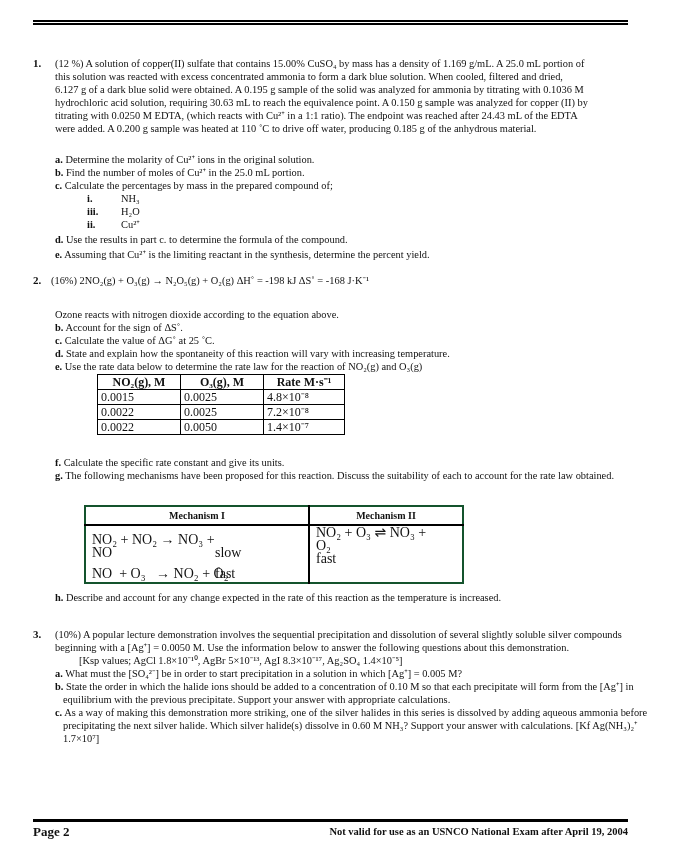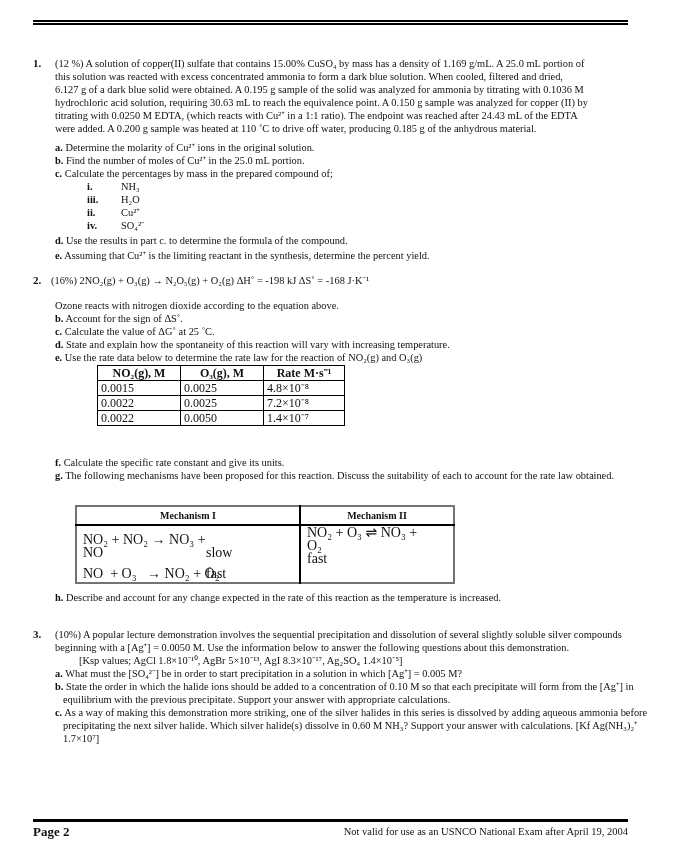--- a/index.html
+++ b/index.html
@@ -12,74 +12,70 @@
   .qbody { margin-left:22px; }
   .line { white-space:nowrap; }
   .wrap { white-space:normal; }
   b.lbl { font-weight:bold; }
   .hang { padding-left:8px; text-indent:-8px; }
   .roman { display:flex; margin-left:36px; }
   .roman .rn { width:34px; font-weight:bold; }
   table.rate { border-collapse:collapse; margin-left:42px; margin-top:1px; }
   table.rate td, table.rate th { border:1px solid #000; font-size:12px; padding:0 3px; height:14px; text-align:left; }
   table.rate th { text-align:center; font-weight:bold; }
-  table.mech { border-collapse:collapse; position:absolute; left:75px; top:505px; width:380px; border:2px solid #737373; }
+  table.mech { border-collapse:collapse; position:absolute; left:84px; top:505px; width:380px; border:2px solid #14532d; }
   table.mech th { border:1px solid #000; border-bottom:2px solid #000; font-weight:bold; font-size:10px; height:15px; text-align:center; }
   table.mech td { font-size:14px; height:17px; padding:0 6px; vertical-align:middle; }
   table.mech td.sep { border-left:2px solid #000; }
   .rx { display:inline-block; width:123px; }
   .rx2 { display:inline-block; width:125px; }
   .footer-rule { position:absolute; left:33px; top:819px; width:595px; height:3px; background:#000; }
   .footer-left { position:absolute; left:33px; top:825px; font-weight:bold; font-size:13px; }
-  .footer-right { position:absolute; right:57px; top:825px; font-weight:normal; font-size:10.5px;text-align:center; }
+  .footer-right { position:absolute; right:57px; top:825px; font-weight:bold; font-size:10.5px;text-align:center; }
 </style>
 </head>
 <body>
 
 <div class="rule-top"></div>
 <div class="rule-top2"></div>
 
 <div class="q" style="top:57px;">
   <span class="qnum">1.</span>
   <div class="qbody">
     <div class="line">(12 %) A solution of copper(II) sulfate that contains 15.00% CuSO₄ by mass has a density of 1.169 g/mL. A 25.0 mL portion of</div>
     <div class="line">this solution was reacted with excess concentrated ammonia to form a dark blue solution. When cooled, filtered and dried,</div>
     <div class="line">6.127 g of a dark blue solid were obtained. A 0.195 g sample of the solid was analyzed for ammonia by titrating with 0.1036 M</div>
     <div class="line">hydrochloric acid solution, requiring 30.63 mL to reach the equivalence point. A 0.150 g sample was analyzed for copper (II) by</div>
     <div class="line">titrating with 0.0250 M EDTA, (which reacts with Cu²⁺ in a 1:1 ratio). The endpoint was reached after 24.43 mL of the EDTA</div>
     <div class="line">were added. A 0.200 g sample was heated at 110 ˚C to drive off water, producing 0.185 g of the anhydrous material.</div>
-    <div class="line" style="margin-top:6px"><b class="lbl">a.</b> <span>Determine the molarity of Cu²⁺ ions in the original solution.</span></div>
+    <div class="line" style="margin-top:18px"><b class="lbl">a.</b> <span>Determine the molarity of Cu²⁺ ions in the original solution.</span></div>
     <div class="line"><b class="lbl">b.</b> <span>Find the number of moles of Cu²⁺ in the 25.0 mL portion.</span></div>
     <div class="line"><b class="lbl">c.</b> <span>Calculate the percentages by mass in the prepared compound of;</span></div>
     <div class="roman" style="margin-left:32px">
         <span class="rn">i.</span>
         <span>NH₃</span>
       </div>
     <div class="roman" style="margin-left:32px">
         <span class="rn">iii.</span>
         <span>H₂O</span>
       </div>
     <div class="roman" style="margin-left:32px">
         <span class="rn">ii.</span>
         <span>Cu²⁺</span>
       </div>
-    <div class="roman" style="margin-left:32px">
-        <span class="rn">iv.</span>
-        <span>SO₄²⁻</span>
-      </div>
     <div class="line" style="margin-top:2px"><b class="lbl">d.</b> <span>Use the results in part c. to determine the formula of the compound.</span></div>
     <div class="line" style="margin-top:2px"><b class="lbl">e.</b> <span>Assuming that Cu²⁺ is the limiting reactant in the synthesis, determine the percent yield.</span></div>
   </div>
 </div>
 
 <div class="q" style="top:274px;">
   <span class="qnum">2.</span>
   <div class="qbody">
     <div class="line" style="margin-left:-4px">(16%)  2NO₂(g) + O₃(g) → N₂O₅(g) + O₂(g)   ΔH˚ = -198 kJ   ΔS˚ = -168 J·K⁻¹</div>
-    <div class="line" style="margin-top:12px">Ozone reacts with nitrogen dioxide according to the equation above.</div>
+    <div class="line" style="margin-top:21px">Ozone reacts with nitrogen dioxide according to the equation above.</div>
     <div class="line"><b class="lbl">b.</b> <span>Account for the sign of ΔS˚.</span></div>
     <div class="line"><b class="lbl">c.</b> <span>Calculate the value of ΔG˚ at 25 ˚C.</span></div>
     <div class="line"><b class="lbl">d.</b> <span>State and explain how the spontaneity of this reaction will vary with increasing temperature.</span></div>
     <div class="line"><b class="lbl">e.</b> <span>Use the rate data below to determine the rate law for the reaction of NO₂(g) and O₃(g)</span></div>
     <table class="rate">
       <tbody>
           <tr>
         <th style="width:76px">NO₂(g), M</th>
         <th style="width:76px">O₃(g), M</th>
         <th style="width:74px">Rate M·s⁻¹</th>

